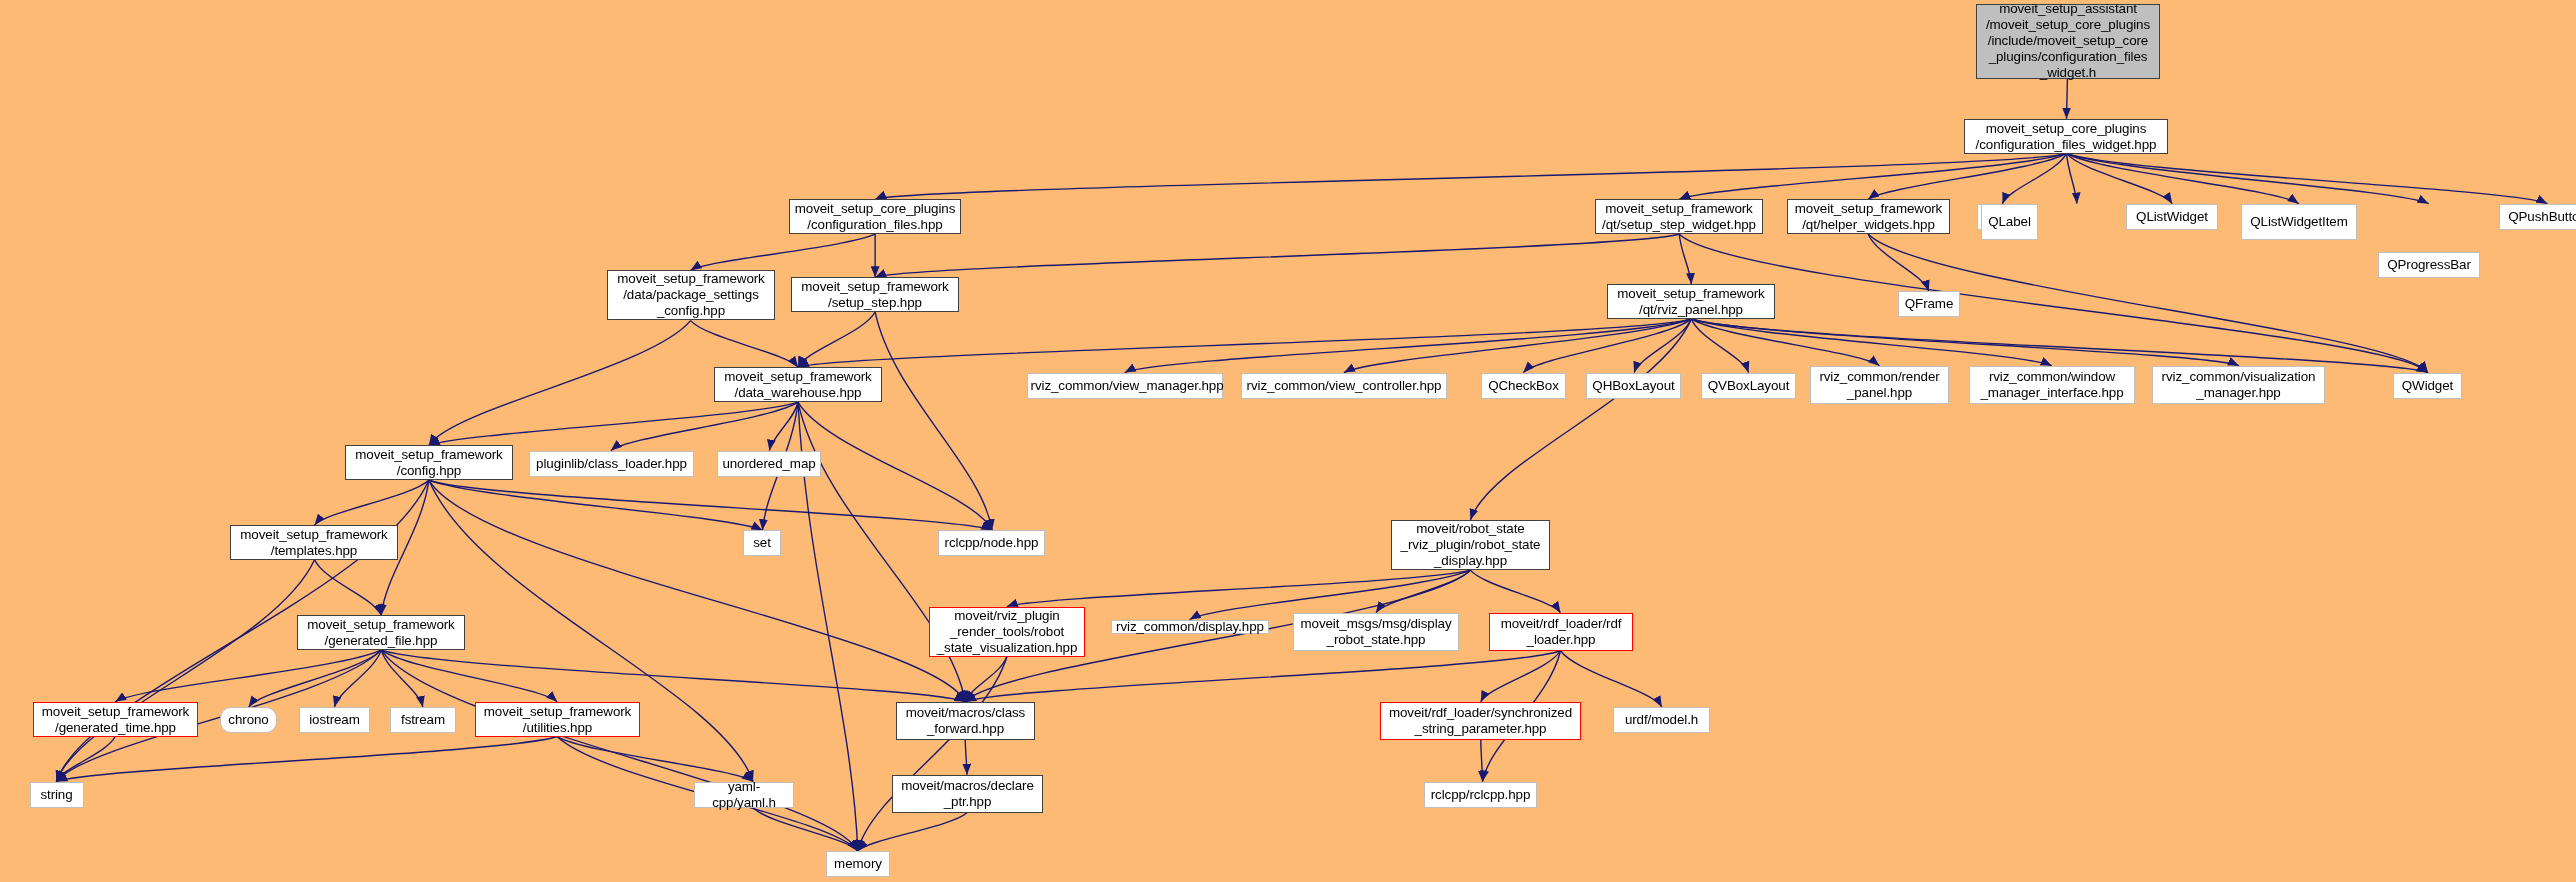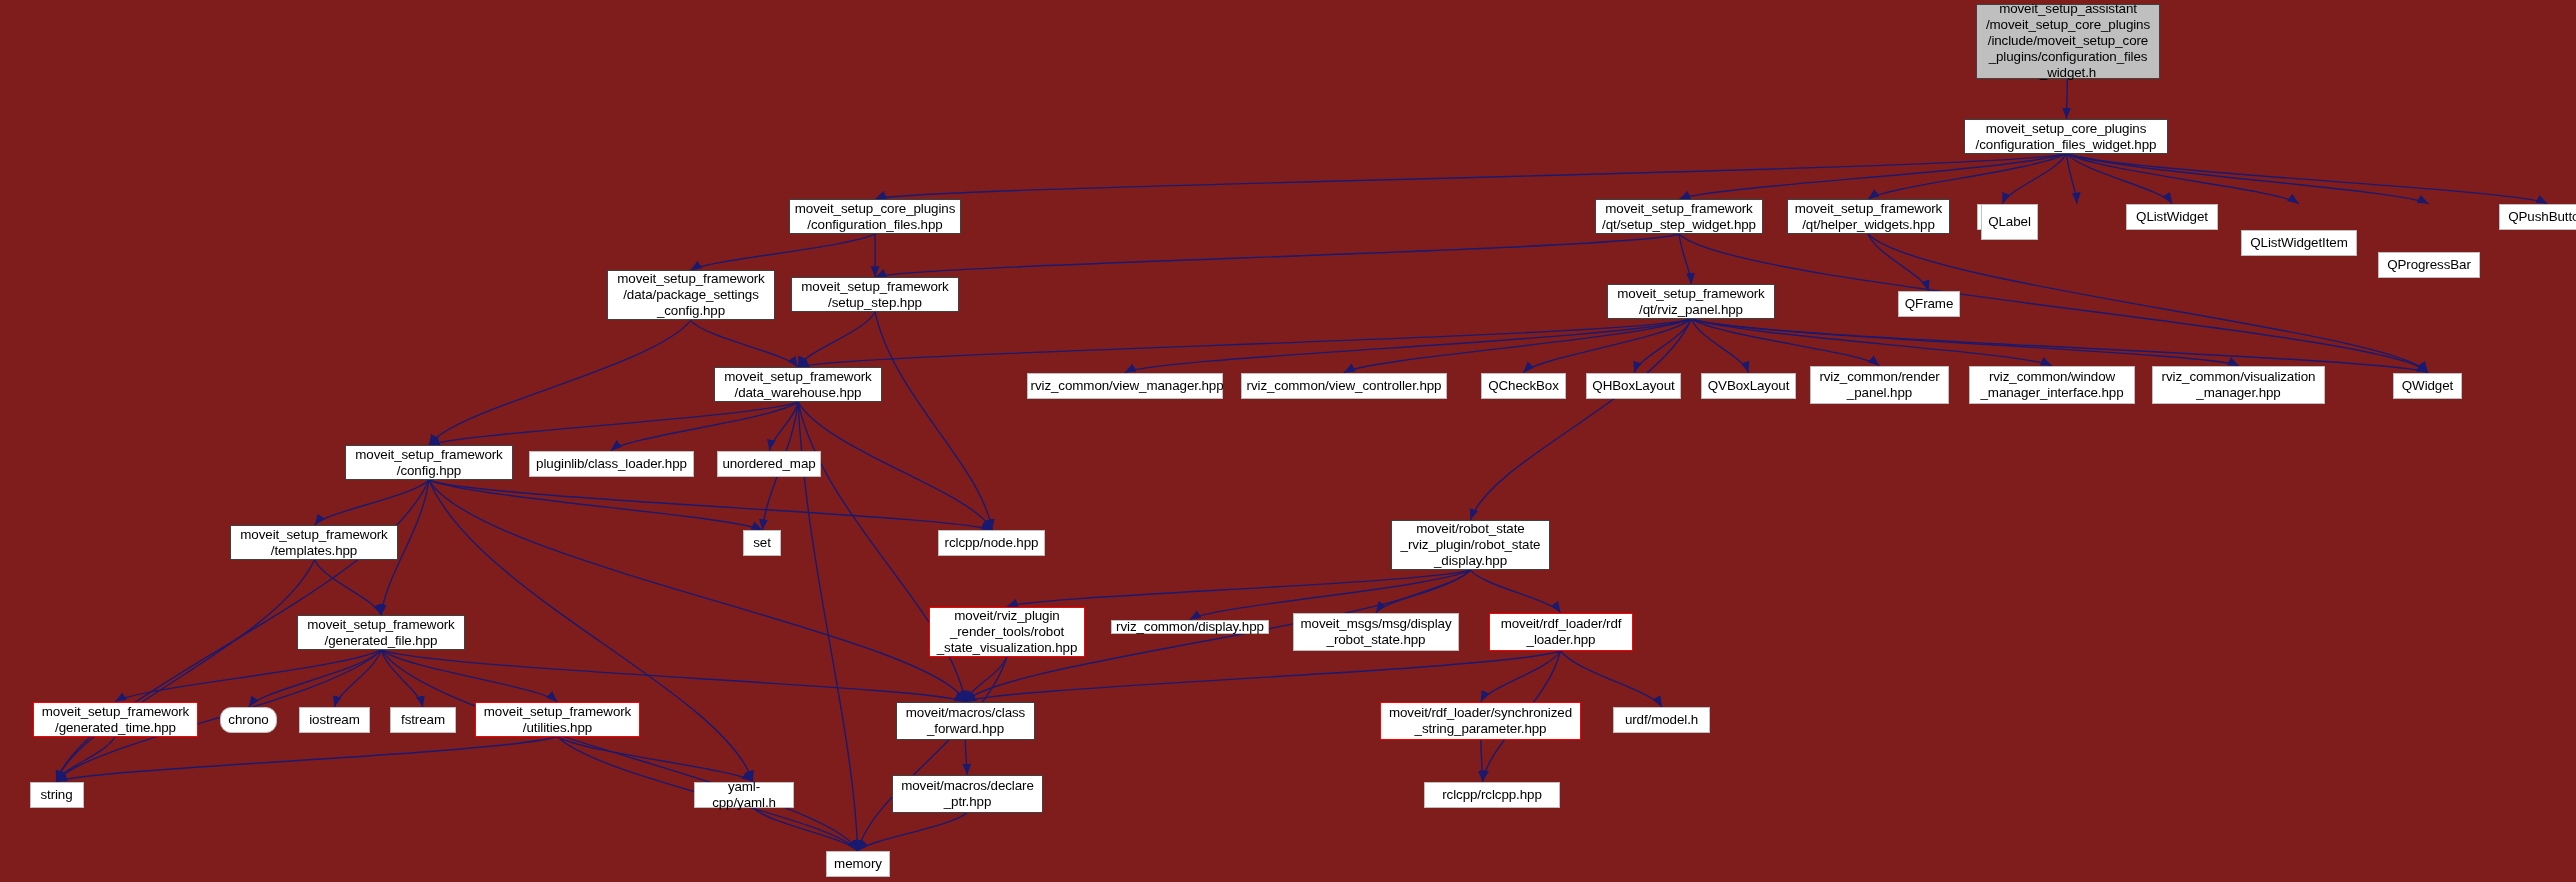--- a/index.html
+++ b/index.html
@@ -5,21 +5,21 @@
 <style>
   html, body {
     margin: 0;
     padding: 0;
     background: #ffffff;
   }
   #graph {
     position: relative;
     width: 2576px;
     height: 883px;
-    background: #7f1d1d;
+    background: #fdba74;
     font-family: "Liberation Sans", sans-serif;
     overflow: hidden;
   }
   svg.edges {
     position: absolute;
     left: 0;
     top: 0;
     width: 2576px;
     height: 883px;
     pointer-events: none;
@@ -154,21 +154,21 @@
 /configuration_files_widget.hpp</span></div>
       <div class="node bold" style="left: 789px; top: 199px; width: 172px; height: 35px;"><span>moveit_setup_core_plugins
 /configuration_files.hpp</span></div>
       <div class="node bold" style="left: 1595px; top: 199px; width: 168px; height: 35px;"><span>moveit_setup_framework
 /qt/setup_step_widget.hpp</span></div>
       <div class="node bold" style="left: 1787px; top: 199px; width: 163px; height: 35px;"><span>moveit_setup_framework
 /qt/helper_widgets.hpp</span></div>
       <div class="node" style="left: 1977px; top: 204px; width: 50px; height: 26px;"><span>QLabel</span></div>
       <div class="node" style="left: 1981px; top: 204px; width: 57px; height: 36px;"><span>QLabel</span></div>
       <div class="node" style="left: 2126px; top: 204px; width: 92px; height: 26px;"><span>QListWidget</span></div>
-      <div class="node" style="left: 2241px; top: 204px; width: 116px; height: 26px; margin-top: 26px;"><span>QListWidgetItem</span></div>
+      <div class="node" style="left: 2241px; top: 204px; width: 116px; height: 36px;"><span>QListWidgetItem</span></div>
       <div class="node" style="left: 2378px; top: 204px; width: 102px; height: 26px; margin-top: 48px;"><span>QProgressBar</span></div>
       <div class="node" style="left: 2499px; top: 204px; width: 97px; height: 26px;"><span>QPushButton</span></div>
       <div class="node bold" style="left: 607px; top: 270px; width: 168px; height: 50px;"><span>moveit_setup_framework
 /data/package_settings
 _config.hpp</span></div>
       <div class="node bold" style="left: 791px; top: 277px; width: 168px; height: 35px;"><span>moveit_setup_framework
 /setup_step.hpp</span></div>
       <div class="node bold" style="left: 1607px; top: 284px; width: 168px; height: 35px;"><span>moveit_setup_framework
 /qt/rviz_panel.hpp</span></div>
       <div class="node" style="left: 1898px; top: 291px; width: 62px; height: 26px;"><span>QFrame</span></div>
@@ -216,17 +216,17 @@
 /utilities.hpp</span></div>
       <div class="node bold" style="left: 896px; top: 702px; width: 139px; height: 38px;"><span>moveit/macros/class
 _forward.hpp</span></div>
       <div class="node red" style="left: 1380px; top: 702px; width: 201px; height: 38px;"><span>moveit/rdf_loader/synchronized
 _string_parameter.hpp</span></div>
       <div class="node" style="left: 1613px; top: 707px; width: 97px; height: 26px;"><span>urdf/model.h</span></div>
       <div class="node" style="left: 29.5px; top: 782px; width: 54px; height: 26px;"><span>string</span></div>
       <div class="node" style="left: 694px; top: 782px; width: 100px; height: 26px;"><span>yaml-cpp/yaml.h</span></div>
       <div class="node bold" style="left: 892px; top: 775px; width: 151px; height: 38px;"><span>moveit/macros/declare
 _ptr.hpp</span></div>
-      <div class="node" style="left: 1424px; top: 782px; width: 136px; height: 26px;"><span>rclcpp/rclcpp.hpp</span></div>
+      <div class="node" style="left: 1424px; top: 782px; width: 113px; height: 26px;"><span>rclcpp/rclcpp.hpp</span></div>
       <div class="node" style="left: 826px; top: 851px; width: 64px; height: 26px;"><span>memory</span></div>
     </div>
 </div>
 
 
 </body></html>

